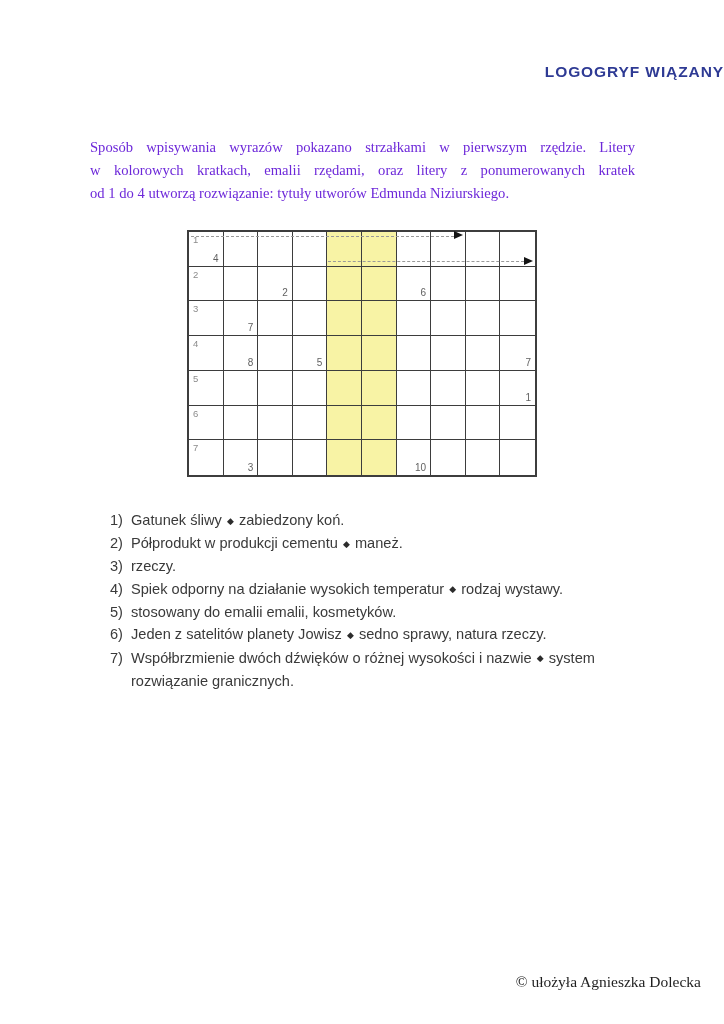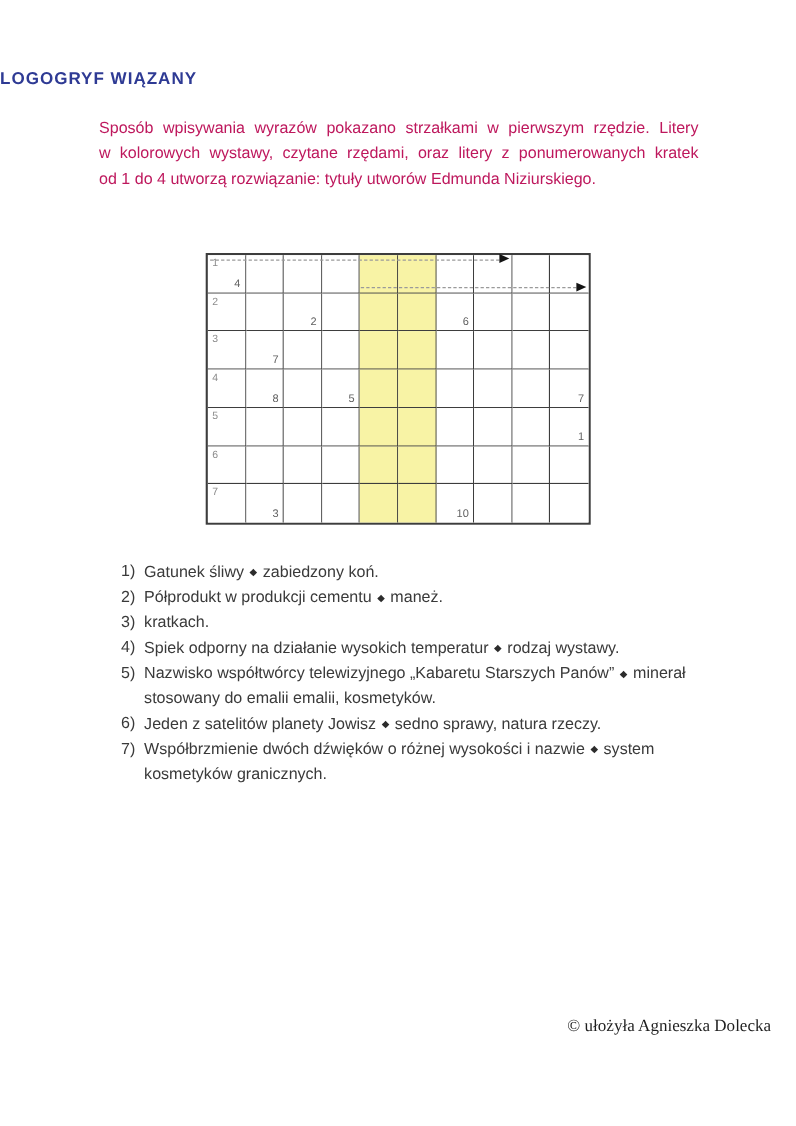--- a/index.html
+++ b/index.html
@@ -1,48 +1,48 @@
 <!DOCTYPE html>
 <html><head>
 <meta charset="utf-8">
 <style>
   html,body{margin:0;padding:0;background:#ffffff;}
   .page{position:relative;width:724px;height:1024px;background:#ffffff;overflow:hidden;
         font-family:"Liberation Sans",sans-serif;color:#3b3b3b;}
-  .title{position:absolute;top:63px;left:0;width:100%;margin:0;text-align:left;
+  .title{position:absolute;top:63px;left:0;width:100%;margin:0;text-align:right;
          font-size:15.5px;font-weight:700;letter-spacing:0.9px;color:#2e3a94;}
-  .intro{position:absolute;left:90px;top:106px;width:545px;font-size:14.6px;line-height:23px;color:#be185d;}
+  .intro{position:absolute;left:90px;top:136px;width:545px;font-size:14.6px;line-height:23px;color:#6d28d9;font-family:Liberation Serif, serif;}
   .intro .j{text-align:justify;text-align-last:justify;}
   .grid-wrap{position:absolute;left:187px;top:230px;}
   .grid{display:grid;grid-auto-rows:34.71px;border:2px solid #3d3d3d;position:relative;background:#fff;}
   .cell{position:relative;border-right:1.4px solid #3d3d3d;border-bottom:1.4px solid #3d3d3d;box-sizing:border-box;background:#fff;}
   .cell:nth-child(10n){border-right:none;}
   .cell:nth-child(n+61){border-bottom:none;}
   .rlabel{position:absolute;top:3px;left:4px;font-size:9.5px;color:#8b8b8b;line-height:1;}
   .cnum{position:absolute;bottom:2px;right:4px;font-size:10px;color:#616161;line-height:1;}
   .arrow{position:absolute;height:0;border-top:1.3px dashed #9a9a9a;}
   .ahead{position:absolute;right:-9px;top:-5.3px;width:0;height:0;
          border-top:4.5px solid transparent;border-bottom:4.5px solid transparent;border-left:9px solid #141414;}
   .clues{position:absolute;left:110px;top:509px;width:545px;margin:0;padding:0;list-style:none;
          font-size:14.6px;line-height:22.6px;color:#3a3a3a;}
   .clue{display:flex;}
   .clue .no{flex:0 0 21px;}
   .ctext{flex:1;}
   .dia{font-size:9px;vertical-align:1.5px;color:#2c2c2c;padding:0 1px;}
-  .footer{position:absolute;top:924px;right:23px;font-family:"Liberation Serif",serif;
+  .footer{position:absolute;top:973px;right:23px;font-family:"Liberation Serif",serif;
           font-size:15.5px;color:#1f1f1f;}
 </style>
 </head>
 <body>
 
 <div class="page">
   <h1 class="title" style="color: rgb(46, 58, 148);">LOGOGRYF WIĄZANY</h1>
   <div class="intro" id="intro">
       <div class="j">Sposób wpisywania wyrazów pokazano strzałkami w pierwszym rzędzie. Litery</div>
-      <div class="j">w kolorowych wystawy, czytane rzędami, oraz litery z ponumerowanych kratek</div>
+      <div class="j">w kolorowych kratkach, emalii rzędami, oraz litery z ponumerowanych kratek</div>
       <div>od 1 do 4 utworzą rozwiązanie: tytuły utworów Edmunda Niziurskiego.</div>
     </div>
   <div class="grid-wrap">
     <div class="grid" id="grid" style="grid-template-columns: repeat(10, 34.6px);">
         <div class="cell">
           <span class="rlabel">1</span>
           <span class="cnum">4</span>
         </div>
         <div class="cell"></div>
         <div class="cell"></div>
@@ -160,44 +160,43 @@
       </li>
       <li class="clue">
         <span class="no">2)</span>
         <div class="ctext">
           <div>Półprodukt w produkcji cementu <span class="dia">◆</span> maneż.</div>
         </div>
       </li>
       <li class="clue">
         <span class="no">3)</span>
         <div class="ctext">
-          <div>kratkach.</div>
+          <div>rzeczy.</div>
         </div>
       </li>
       <li class="clue">
         <span class="no">4)</span>
         <div class="ctext">
           <div>Spiek odporny na działanie wysokich temperatur <span class="dia">◆</span> rodzaj wystawy.</div>
         </div>
       </li>
       <li class="clue">
         <span class="no">5)</span>
         <div class="ctext">
-          <div>Nazwisko współtwórcy telewizyjnego „Kabaretu Starszych Panów” <span class="dia">◆</span> minerał</div>
           <div>stosowany do emalii emalii, kosmetyków.</div>
         </div>
       </li>
       <li class="clue">
         <span class="no">6)</span>
         <div class="ctext">
           <div>Jeden z satelitów planety Jowisz <span class="dia">◆</span> sedno sprawy, natura rzeczy.</div>
         </div>
       </li>
       <li class="clue">
         <span class="no">7)</span>
         <div class="ctext">
           <div>Współbrzmienie dwóch dźwięków o różnej wysokości i nazwie <span class="dia">◆</span> system</div>
-          <div>kosmetyków granicznych.</div>
+          <div>rozwiązanie granicznych.</div>
         </div>
       </li>
     </ol>
   <div class="footer">© ułożyła Agnieszka Dolecka</div>
 </div>
 
 </body></html>

